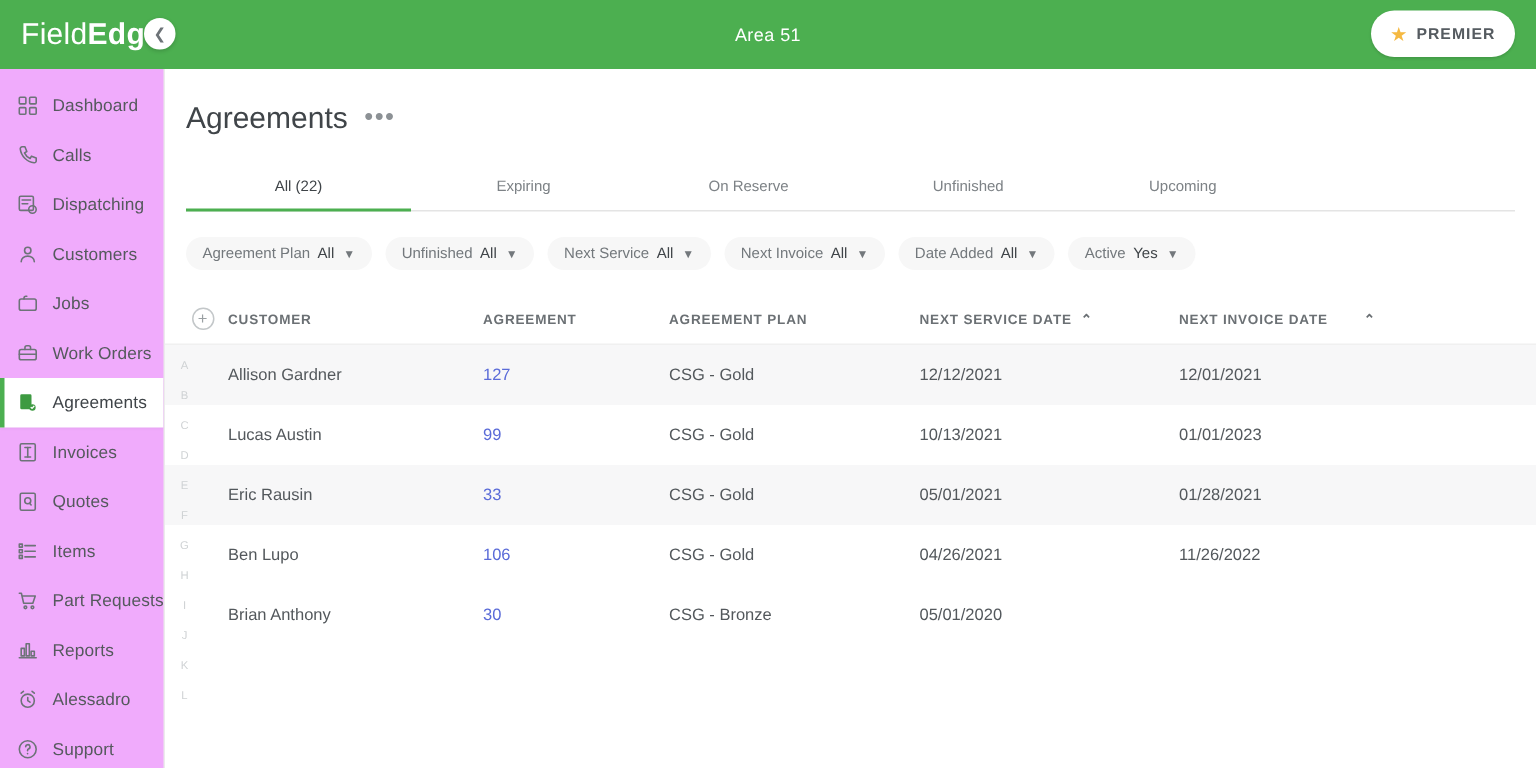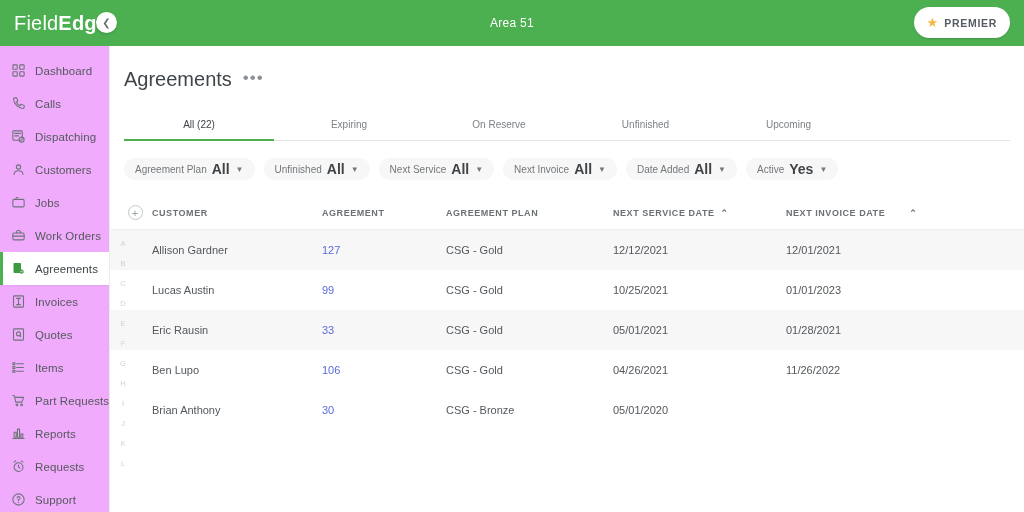--- a/index.html
+++ b/index.html
@@ -137,21 +137,21 @@
   }
   .chip {
     background: #f7f7f7;
     border-radius: 13px;
     height: 22px;
     display: flex; align-items: center; gap: 5px;
     padding: 0 11px;
     white-space: nowrap;
   }
   .chip .c-label { font-size: 10px; color: #73787c; }
-  .chip .c-val { font-size: 14px; color: #3f4448; font-weight: 700; }
+  .chip .c-val { font-size: 10px; color: #3f4448; font-weight: 400; }
   .chip .c-caret { font-size: 8px; color: #73787c; margin-left: 1px; }
 
   
   .table-wrap { margin-top: 16px; position: relative; }
   .alpha-rail {
     position: absolute; left: 6px; top: 38px;
     width: 14px;
     display: flex; flex-direction: column; align-items: center;
     gap: 0px;
   }
@@ -346,21 +346,21 @@
       </div>
       <div class="nav-item">
         <span class="nav-ico">
           <svg width="15" height="15" viewBox="0 0 24 24" fill="none" stroke="currentColor" stroke-width="1.7" stroke-linecap="round" stroke-linejoin="round">
             <circle cx="12" cy="13" r="7"></circle>
             <path d="M12 9.6V13l2.4 1.6"></path>
             <path d="M5 5L7.4 3"></path>
             <path d="M19 5L16.6 3"></path>
           </svg>
         </span>
-        <span class="nav-label">Requests</span>
+        <span class="nav-label">Alessadro</span>
       </div>
       <div class="nav-item">
         <span class="nav-ico">
           <svg width="15" height="15" viewBox="0 0 24 24" fill="none" stroke="currentColor" stroke-width="1.7" stroke-linecap="round" stroke-linejoin="round">
             <circle cx="12" cy="12" r="9"></circle>
             <path d="M9.8 9.4a2.3 2.3 0 1 1 3 2.2c-.7.3-1 .9-1 1.6v.3"></path>
             <circle cx="11.8" cy="16.6" r=".9" fill="currentColor" stroke="none"></circle>
           </svg>
         </span>
         <span class="nav-label">Support</span>
@@ -466,21 +466,21 @@
           <div class="td col-agr link">127</div>
           <div class="td col-plan">CSG - Gold</div>
           <div class="td col-nsd">12/12/2021</div>
           <div class="td col-nid">12/01/2021</div>
         </div>
         <div class="trow">
           <div class="plus-cell"></div>
           <div class="td col-cust">Lucas Austin</div>
           <div class="td col-agr link">99</div>
           <div class="td col-plan">CSG - Gold</div>
-          <div class="td col-nsd">10/25/2021</div>
+          <div class="td col-nsd">10/13/2021</div>
           <div class="td col-nid">01/01/2023</div>
         </div>
         <div class="trow odd">
           <div class="plus-cell"></div>
           <div class="td col-cust">Eric Rausin</div>
           <div class="td col-agr link">33</div>
           <div class="td col-plan">CSG - Gold</div>
           <div class="td col-nsd">05/01/2021</div>
           <div class="td col-nid">01/28/2021</div>
         </div>

